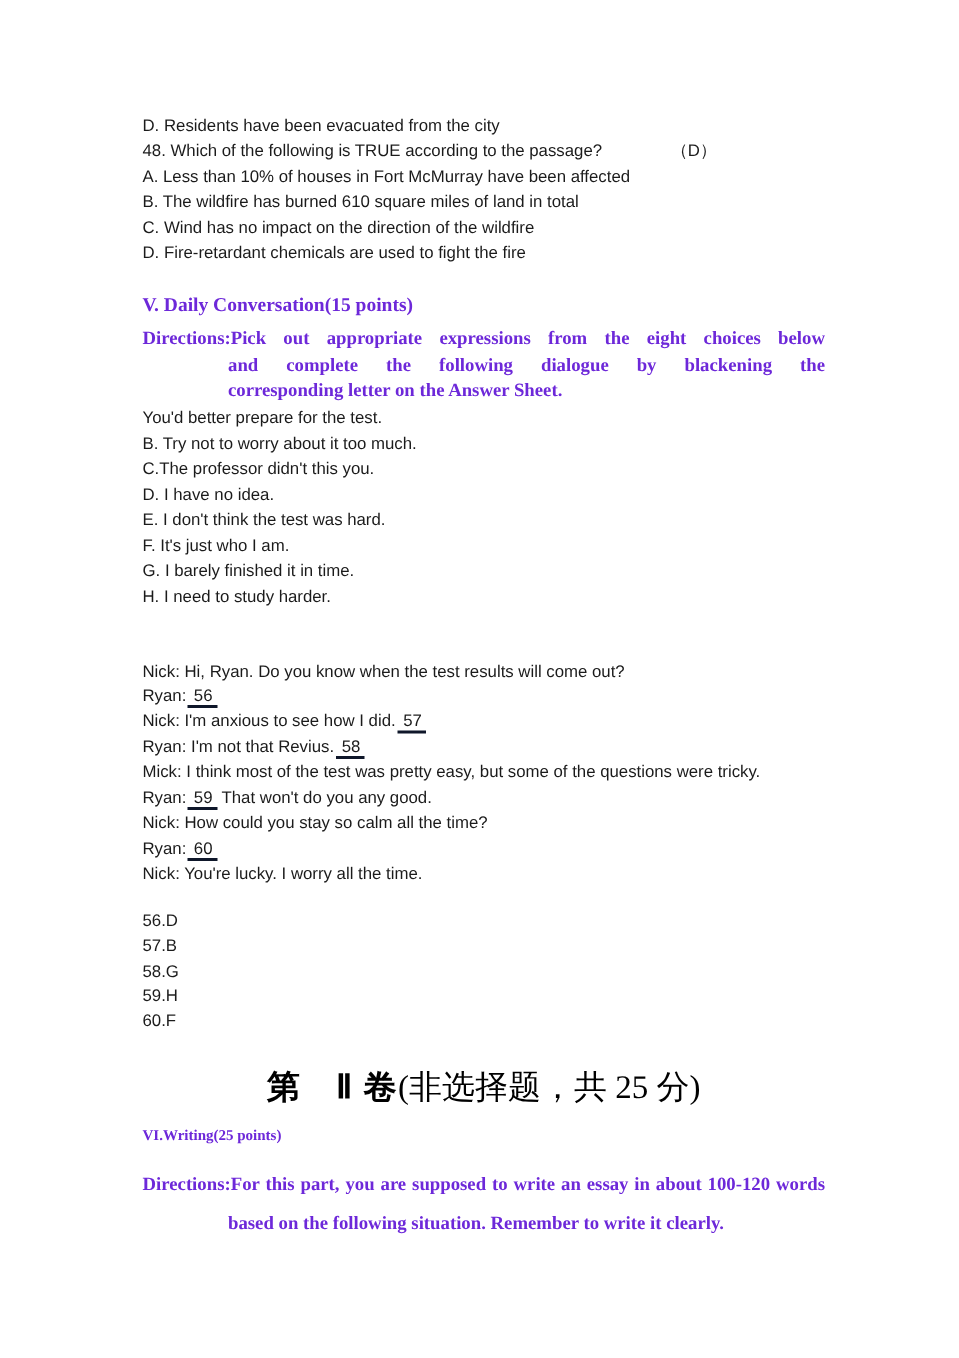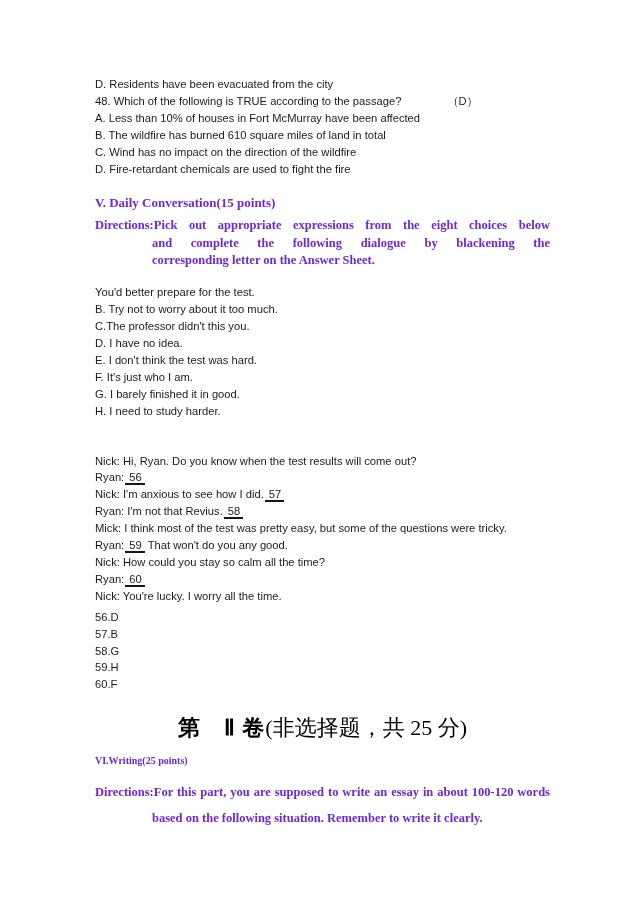--- a/index.html
+++ b/index.html
@@ -31,23 +31,23 @@
   }
   .directions { margin-top: 5px; }
   .dir-line {
     font-size: 12.5px;
     line-height: 17.3px;
     width: 455px;
   }
   .just { text-align: justify; text-align-last: justify; }
   .indent { padding-left: 57px; box-sizing: border-box; }
   
-  .choices { margin-top: 15px; }
+  .choices { margin-top: 2px; }
   .dialogue { margin-top: 33px; }
-  .answers { margin-top: 4px; }
+  .answers { margin-top: 14px; }
   .blank {
     border-bottom: 2px solid #0f172a;
     padding: 0 3px 0 4px;
     margin-left: 1px;
   }
   .post { margin-left: 3px; }
   
   .part2-title {
     margin-top: 23px;
     text-align: center;
@@ -89,21 +89,21 @@
     <div class="dir-line indent">corresponding letter on the Answer Sheet.</div>
   </div>
 
   <div class="bodytxt choices">
     <div class="line">You'd better prepare for the test.</div>
     <div class="line">B. Try not to worry about it too much.</div>
     <div class="line">C.The professor didn't this you.</div>
     <div class="line">D. I have no idea.</div>
     <div class="line">E. I don't think the test was hard.</div>
     <div class="line">F. It's just who I am.</div>
-    <div class="line">G. I barely finished it in good.</div>
+    <div class="line">G. I barely finished it in time.</div>
     <div class="line">H. I need to study harder.</div>
   </div>
 
   <div class="bodytxt dialogue">
     <div class="line"><span>Nick: Hi, Ryan. Do you know when the test results will come out?</span></div>
     <div class="line"><span>Ryan:</span><span class="blank">56</span></div>
     <div class="line"><span>Nick: I'm anxious to see how I did.</span><span class="blank">57</span></div>
     <div class="line"><span>Ryan: I'm not that Revius.</span><span class="blank">58</span></div>
     <div class="line"><span>Mick: I think most of the test was pretty easy, but some of the questions were tricky.</span></div>
     <div class="line"><span>Ryan:</span><span class="blank">59</span><span class="post">That won't do you any good.</span></div>

